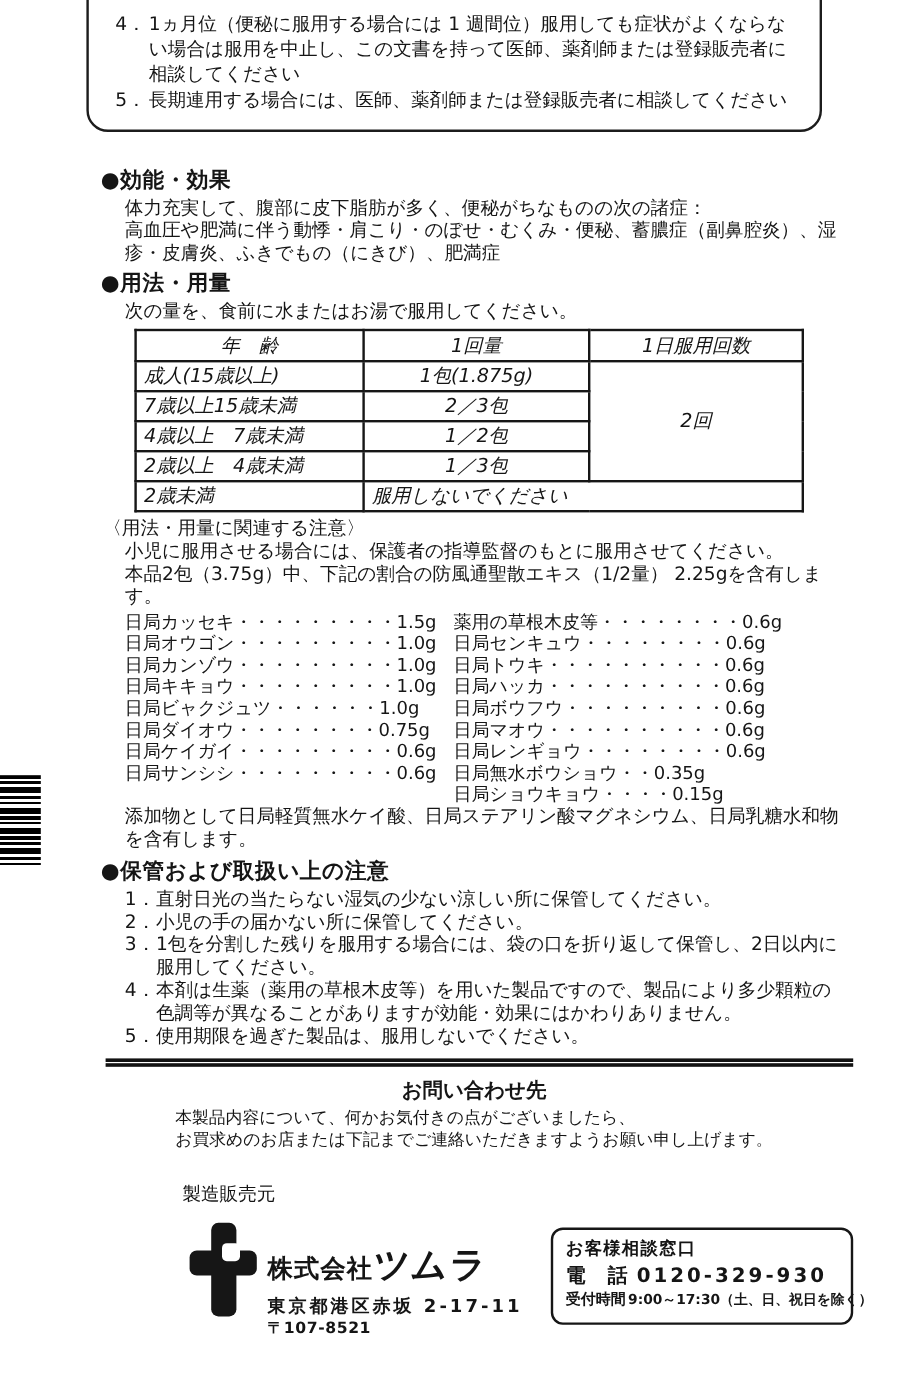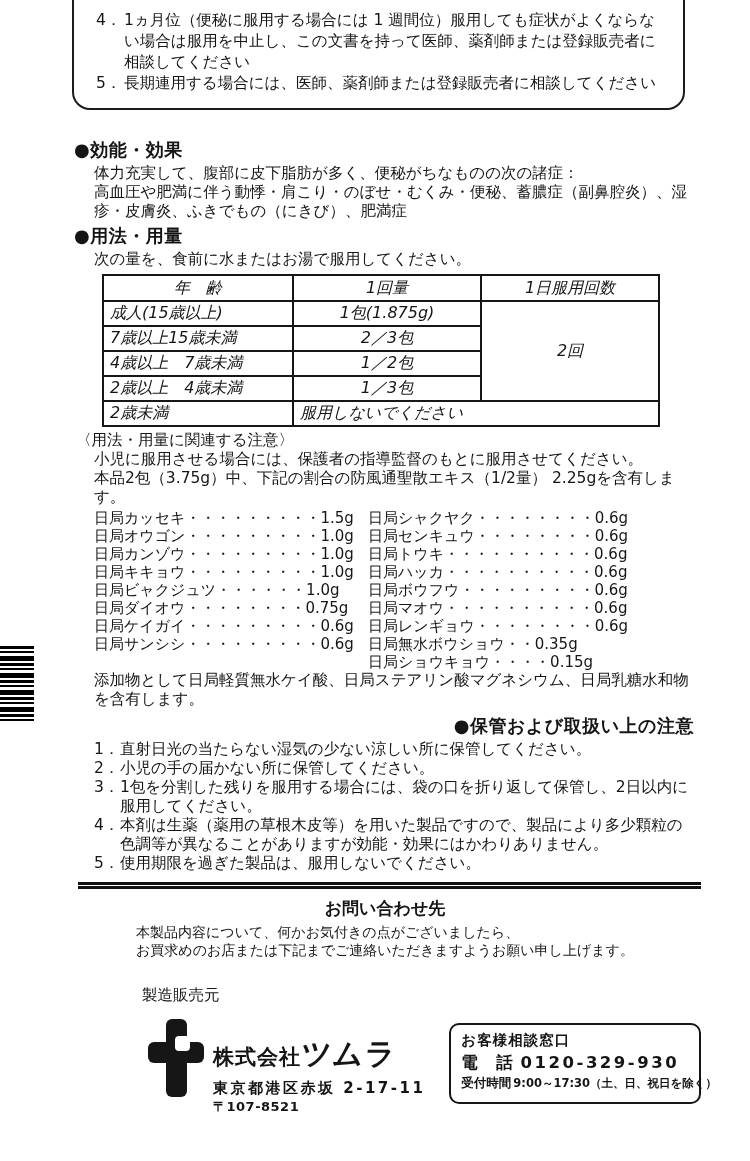--- a/index.html
+++ b/index.html
@@ -13,21 +13,21 @@
   .topbox {
     position:absolute; top:-28px; left:72px; width:613px;
     border:2.5px solid #1c1c1c; border-radius:18px;
     padding:36px 14px 14px 22px; background:#fff;
   }
   .topbox .item { display:flex; font-size:15.5px; line-height:21px; }
   .topbox .num { width:28px; flex:0 0 28px; }
   .topbox .txt { flex:1; }
 
   
-  .content { position:absolute; top:136px; left:76px; width:618px; }
+  .content { position:absolute; top:136px; left:86px; width:618px; }
   .sec-head { font-size:18px; font-weight:bold; letter-spacing:0.5px; margin:2px 0 2px -2px; }
   .ind { margin-left:18px; }
   .body-line { font-size:15.5px; line-height:19px; }
 
   
   table.dose { border-collapse:collapse; margin:5px 0 4px 26px; table-layout:fixed; }
   table.dose th, table.dose td {
     border:2px solid #161616; font-size:16px; font-weight:normal;
     height:24px; padding:1px 6px; background:#fff;font-style:italic;
   }
@@ -165,37 +165,37 @@
         <div class="ing-row"><span>日局カッセキ</span><span>・・・・・・・・・</span><span>1.5g</span></div>
         <div class="ing-row"><span>日局オウゴン</span><span>・・・・・・・・・</span><span>1.0g</span></div>
         <div class="ing-row"><span>日局カンゾウ</span><span>・・・・・・・・・</span><span>1.0g</span></div>
         <div class="ing-row"><span>日局キキョウ</span><span>・・・・・・・・・</span><span>1.0g</span></div>
         <div class="ing-row"><span>日局ビャクジュツ</span><span>・・・・・・</span><span>1.0g</span></div>
         <div class="ing-row"><span>日局ダイオウ</span><span>・・・・・・・・</span><span>0.75g</span></div>
         <div class="ing-row"><span>日局ケイガイ</span><span>・・・・・・・・・</span><span>0.6g</span></div>
         <div class="ing-row"><span>日局サンシシ</span><span>・・・・・・・・・</span><span>0.6g</span></div>
       </div>
       <div class="ing-col right">
-        <div class="ing-row"><span>日局シャクヤク</span><span>・・・・・・・・</span><span>0.6g</span></div>
+        <div class="ing-row"><span>薬用の草根木皮等</span><span>・・・・・・・・</span><span>0.6g</span></div>
         <div class="ing-row"><span>日局センキュウ</span><span>・・・・・・・・</span><span>0.6g</span></div>
         <div class="ing-row"><span>日局トウキ</span><span>・・・・・・・・・・</span><span>0.6g</span></div>
         <div class="ing-row"><span>日局ハッカ</span><span>・・・・・・・・・・</span><span>0.6g</span></div>
         <div class="ing-row"><span>日局ボウフウ</span><span>・・・・・・・・・</span><span>0.6g</span></div>
         <div class="ing-row"><span>日局マオウ</span><span>・・・・・・・・・・</span><span>0.6g</span></div>
         <div class="ing-row"><span>日局レンギョウ</span><span>・・・・・・・・</span><span>0.6g</span></div>
         <div class="ing-row"><span>日局無水ボウショウ</span><span>・・</span><span>0.35g</span></div>
         <div class="ing-row"><span>日局ショウキョウ</span><span>・・・・</span><span>0.15g</span></div>
       </div>
     </div>
 
     <div class="ind">
       <div class="body-line">添加物として日局軽質無水ケイ酸、日局ステアリン酸マグネシウム、日局乳糖水和物を含有します。</div>
     </div>
 
-    <div class="sec-head" style="margin-top:5px;text-align:right;">●保管および取扱い上の注意</div>
+    <div class="sec-head" style="margin-top:5px;">●保管および取扱い上の注意</div>
     <div class="ind">
       <div class="stor-item">
         <span class="num">1．</span>
         <span class="txt">直射日光の当たらない湿気の少ない涼しい所に保管してください。</span>
       </div>
       <div class="stor-item">
         <span class="num">2．</span>
         <span class="txt">小児の手の届かない所に保管してください。</span>
       </div>
       <div class="stor-item">

